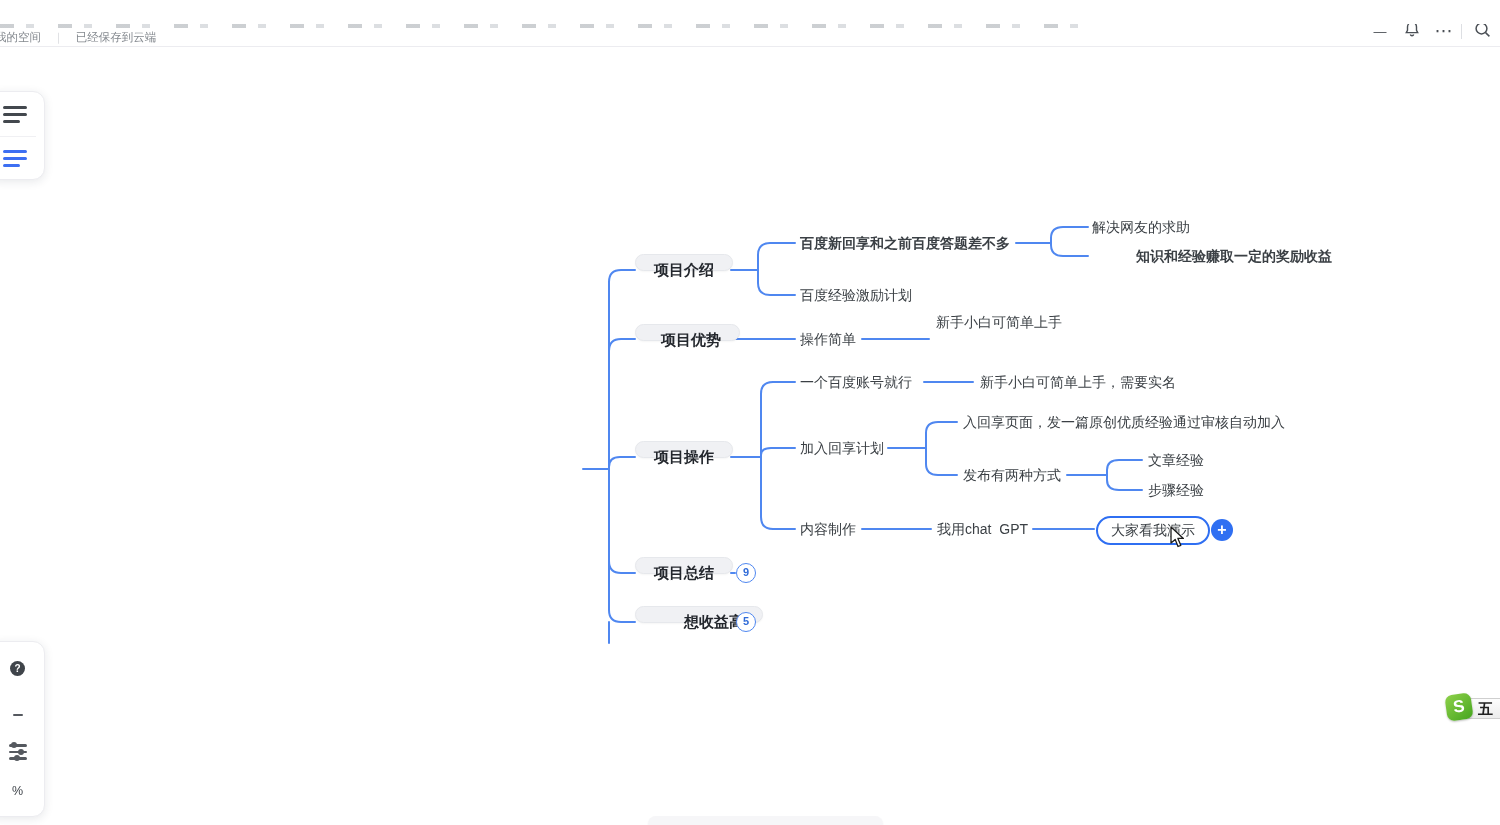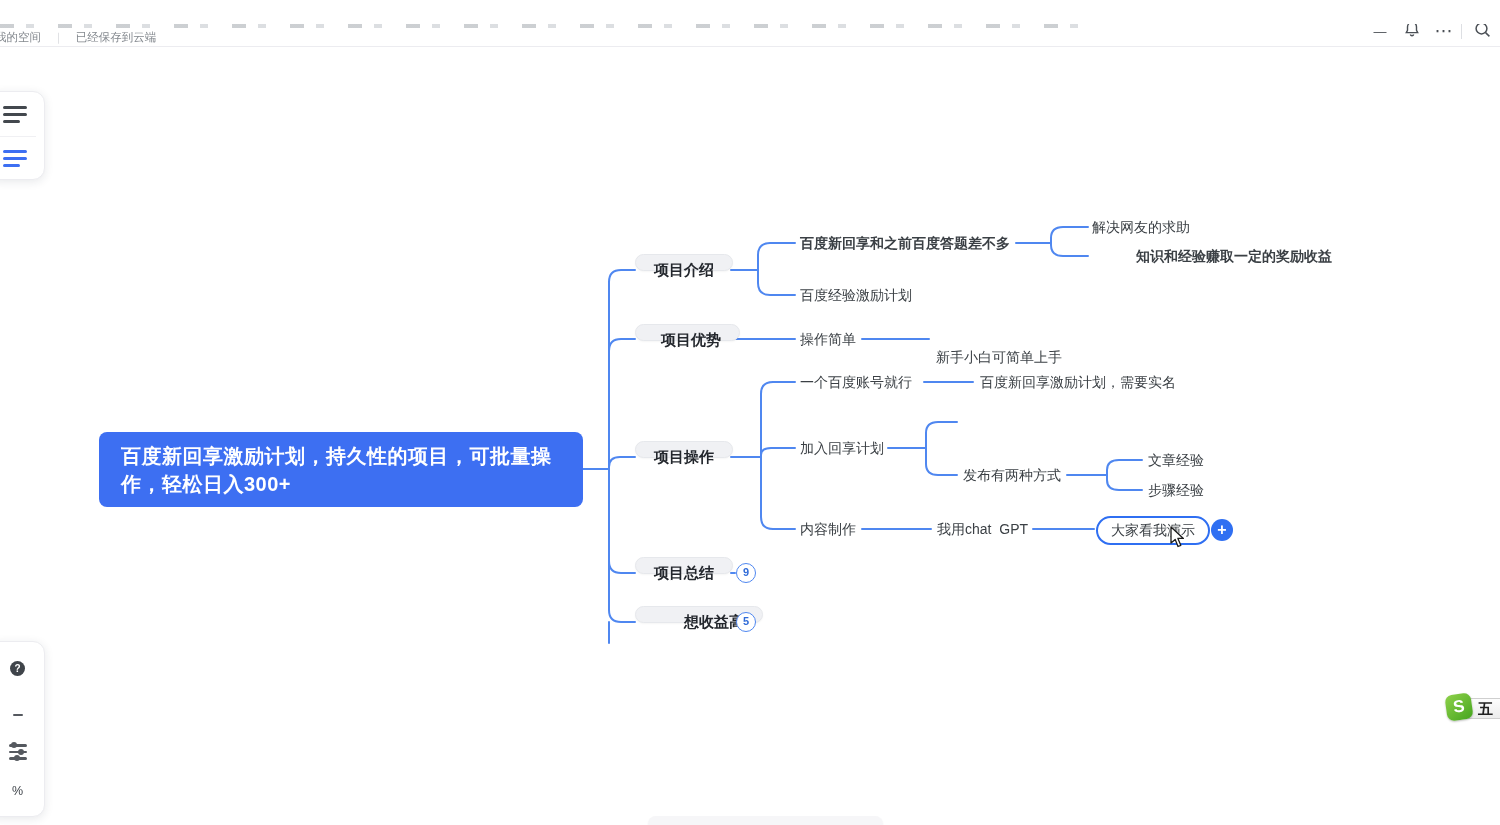--- a/index.html
+++ b/index.html
@@ -167,40 +167,40 @@
     <path d="M926 424 V440 Q926 451 938 451 H957"></path>
     <path d="M1067 451 H1107"></path>
     <path d="M1107 451 V446 Q1107 436 1119 436 H1142"></path>
     <path d="M1107 451 V456 Q1107 466 1119 466 H1142"></path>
     <path d="M862 505 H931"></path>
     <path d="M1033 505 H1094"></path>
     <path d="M731 549 H735"></path>
     <path d="M731 598 H735"></path>
   </svg>
 
-  <div class="root-node">百度新回享激励计划，持久性的项目，可批量操作，轻松日入300+</div>
 
   <div class="branch-node" style="left:635px; top:230px;">项目介绍</div>
   <div class="branch-node" style="left:635px; top:300px;padding-left:25px;">项目优势</div>
   <div class="branch-node" style="left:635px; top:417px;">项目操作</div>
   <div class="branch-node" style="left:635px; top:533px;">项目总结</div>
   <div class="branch-node" style="left:635px; top:582px;padding-left:48px;">想收益高</div>
 
   <div class="badge" style="left:736px; top:539px;">9</div>
   <div class="badge" style="left:736px; top:588px;">5</div>
 
   <div class="leaf" style="left:800px; top:209px;font-weight:bold;">百度新回享和之前百度答题差不多</div>
   <div class="leaf" style="left:1092px; top:193px;">解决网友的求助</div>
   <div class="leaf" style="left:1136px; top:222px;font-weight:bold;">知识和经验赚取一定的奖励收益</div>
   <div class="leaf" style="left:800px; top:261px;">百度经验激励计划</div>
   <div class="leaf" style="left:800px; top:305px;">操作简单</div>
-  <div class="leaf" style="left:936px; top:323px;">新手小白可简单上手</div>
+  <div class="leaf" style="left:936px; top:288px;">新手小白可简单上手</div>
   <div class="leaf" style="left:800px; top:348px;text-align:right;">一个百度账号就行</div>
-  <div class="leaf" style="left:980px; top:348px;">百度新回享激励计划，需要实名</div>
+  <div class="leaf" style="left:980px; top:348px;">新手小白可简单上手，需要实名</div>
   <div class="leaf" style="left:800px; top:414px;">加入回享计划</div>
+  <div class="leaf" style="left:963px; top:388px;">入回享页面，发一篇原创优质经验通过审核自动加入</div>
   <div class="leaf" style="left:963px; top:441px;">发布有两种方式</div>
   <div class="leaf" style="left:1148px; top:426px;">文章经验</div>
   <div class="leaf" style="left:1148px; top:456px;">步骤经验</div>
   <div class="leaf" style="left:800px; top:495px;">内容制作</div>
   <div class="leaf" style="left:937px; top:495px;">我用chat  GPT</div>
 
   <div class="sel-node">大家看我演示</div>
   <div class="plus-btn">+</div>
 
   <svg class="cursor" width="16" height="22" viewBox="0 0 16 22">

